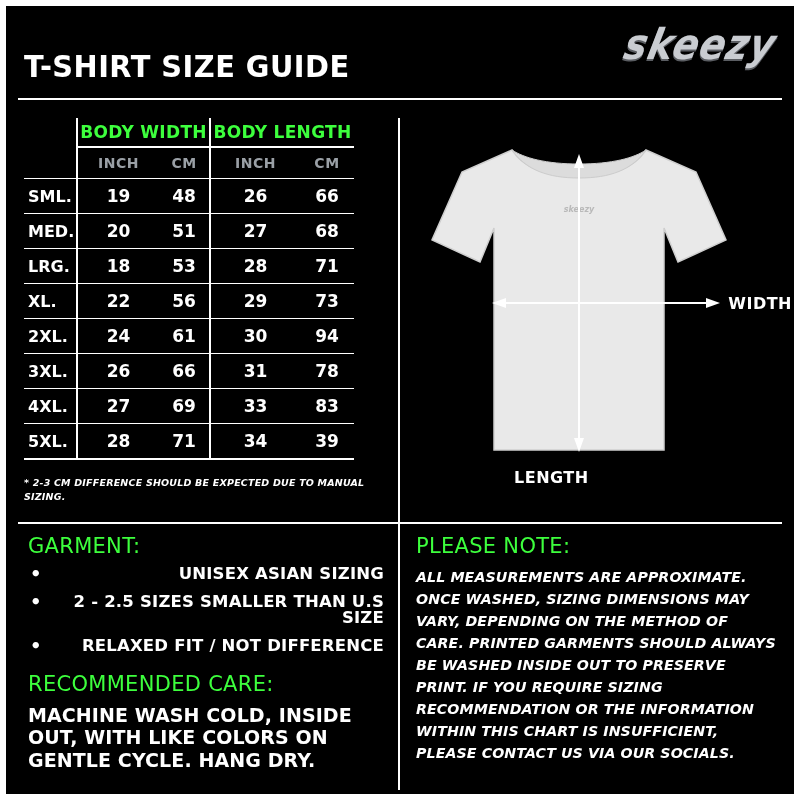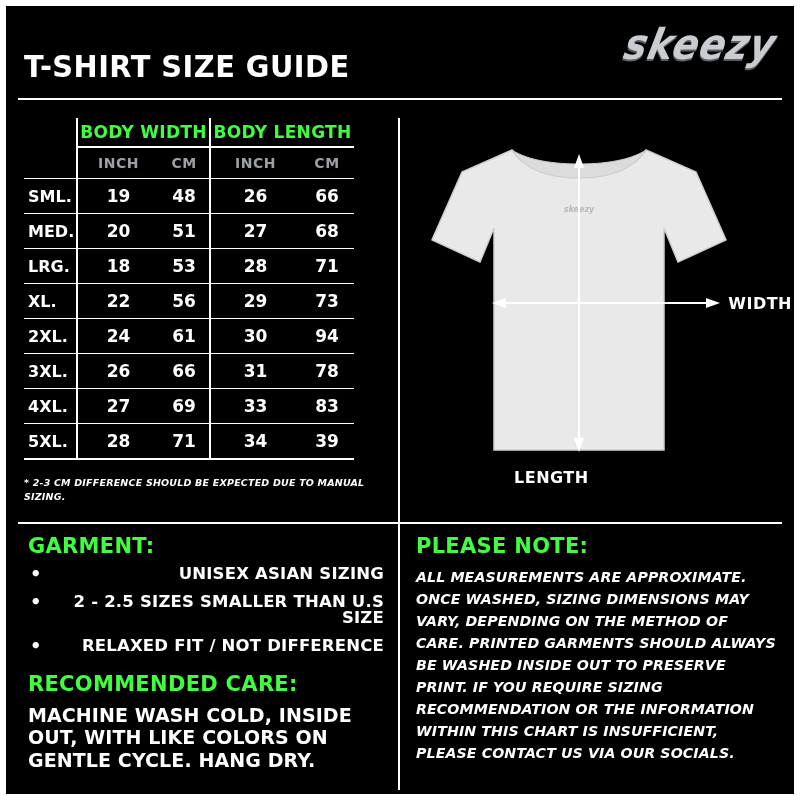--- a/index.html
+++ b/index.html
@@ -181,21 +181,21 @@
   .panel-right {
     position: absolute;
     left: 410px;
     top: 528px;
     width: 364px;
     color: #ffffff;
   }
   .hd-green {
     color: #3dff3d;
     font-family: "DejaVu Sans", sans-serif;
-    font-weight: bold;
+    font-weight: normal;
     font-size: 21px;
     letter-spacing: 0.3px;
     margin-bottom: 8px;
   }
   ul.bullets {
     list-style: none;
     margin: 0 0 0 0;
     padding: 0;
   }
   ul.bullets li {

